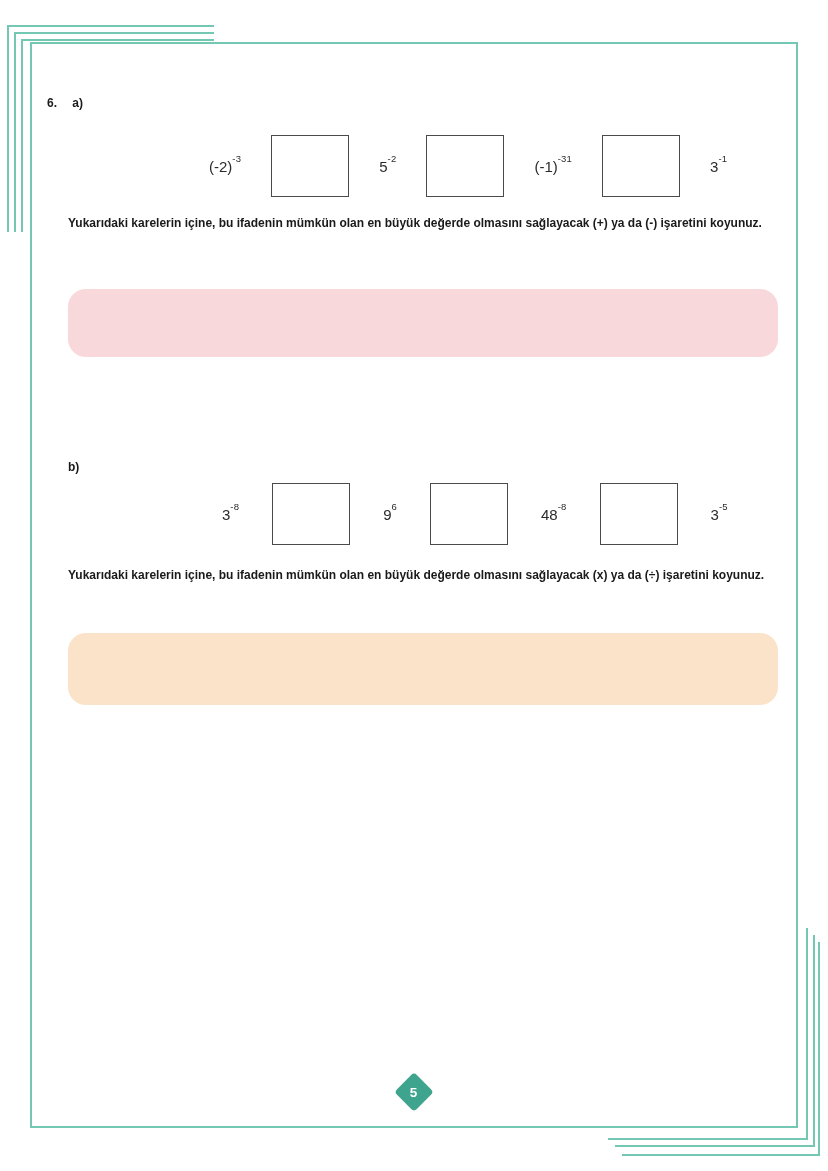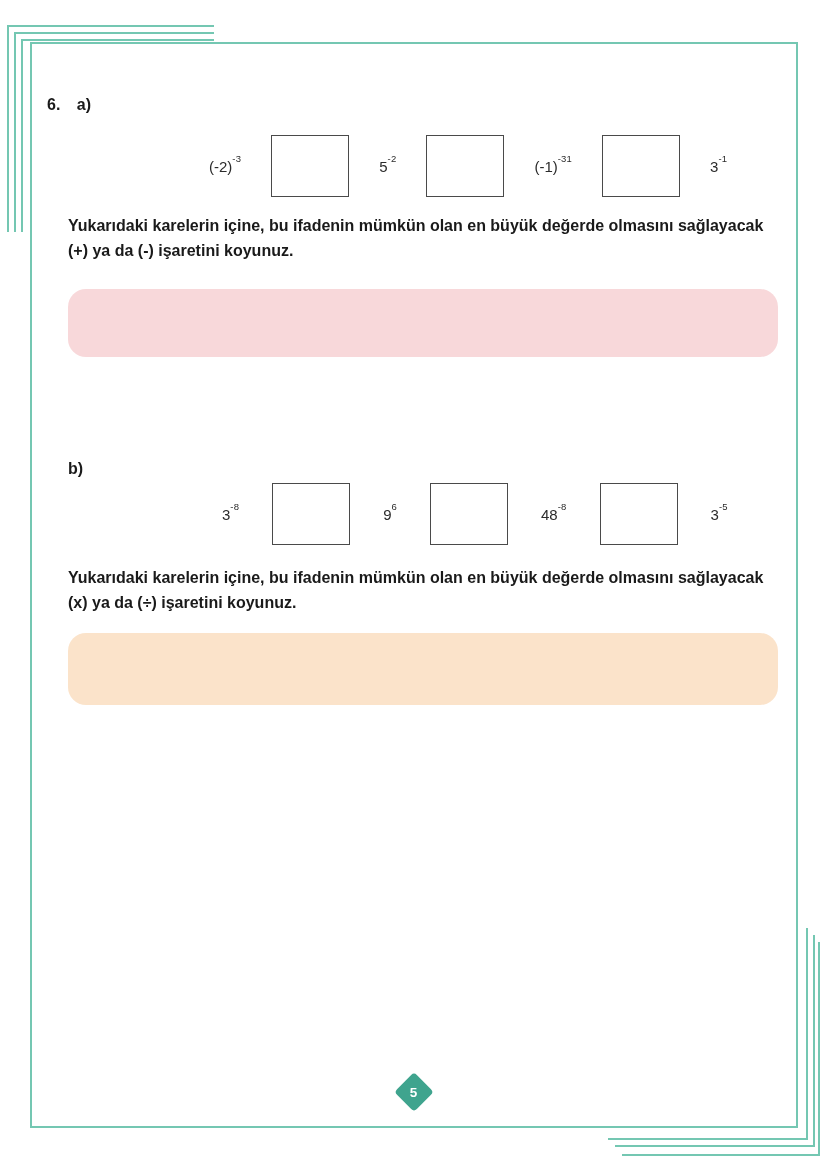--- a/index.html
+++ b/index.html
@@ -25,40 +25,40 @@
   .bracket.tl{border-left:2px solid var(--teal);border-top:2px solid var(--teal);}
   .bracket.br{border-right:2px solid var(--teal);border-bottom:2px solid var(--teal);}
   .tl1{left:7px;top:25px;width:207px;height:207px;}
   .tl2{left:14px;top:32px;width:200px;height:200px;}
   .tl3{left:21px;top:39px;width:193px;height:193px;}
   .br1{left:608px;top:928px;width:200px;height:212px;}
   .br2{left:615px;top:935px;width:200px;height:212px;}
   .br3{left:622px;top:942px;width:198px;height:214px;}
 
   
-  .q-line{position:absolute;font-size:16px;font-weight:700;color:#1a1a1a;}
+  .q-line{position:absolute;font-size:12px;font-weight:700;color:#1a1a1a;}
   .q-line .qnum{margin-right:12px;}
   .header-a{left:47px;top:96px;}
   .header-b{left:68px;top:460px;}
 
   
   .expr-row{position:absolute;display:flex;align-items:center;margin-left:37px;}
   .row-a{left:172px;top:135px;gap:30px;}
   .row-b{left:185px;top:483px;gap:33px;}
   .term{font-size:15px;color:#2b2b2b;white-space:nowrap;}
   .term sup{font-size:9.5px;position:relative;top:-0.45em;letter-spacing:0.2px;}
   .answer-box{
     display:inline-block;width:78px;height:62px;
     background:#ffffff;border:1.4px solid #4a4a4a;
   }
 
   
   .instruction{
     position:absolute;left:68px;width:714px;
-    font-size:16px;font-weight:700;color:#1a1a1a;line-height:1.55;
+    font-size:12px;font-weight:700;color:#1a1a1a;line-height:1.55;
   }
   .instr-a{top:214px;}
   .instr-b{top:566px;}
 
   
   .answer-area{position:absolute;left:68px;width:710px;border-radius:18px;}
   .area-a{top:289px;height:68px;background:var(--pink-box);}
   .area-b{top:633px;height:72px;background:var(--orange-box);}
 
   

